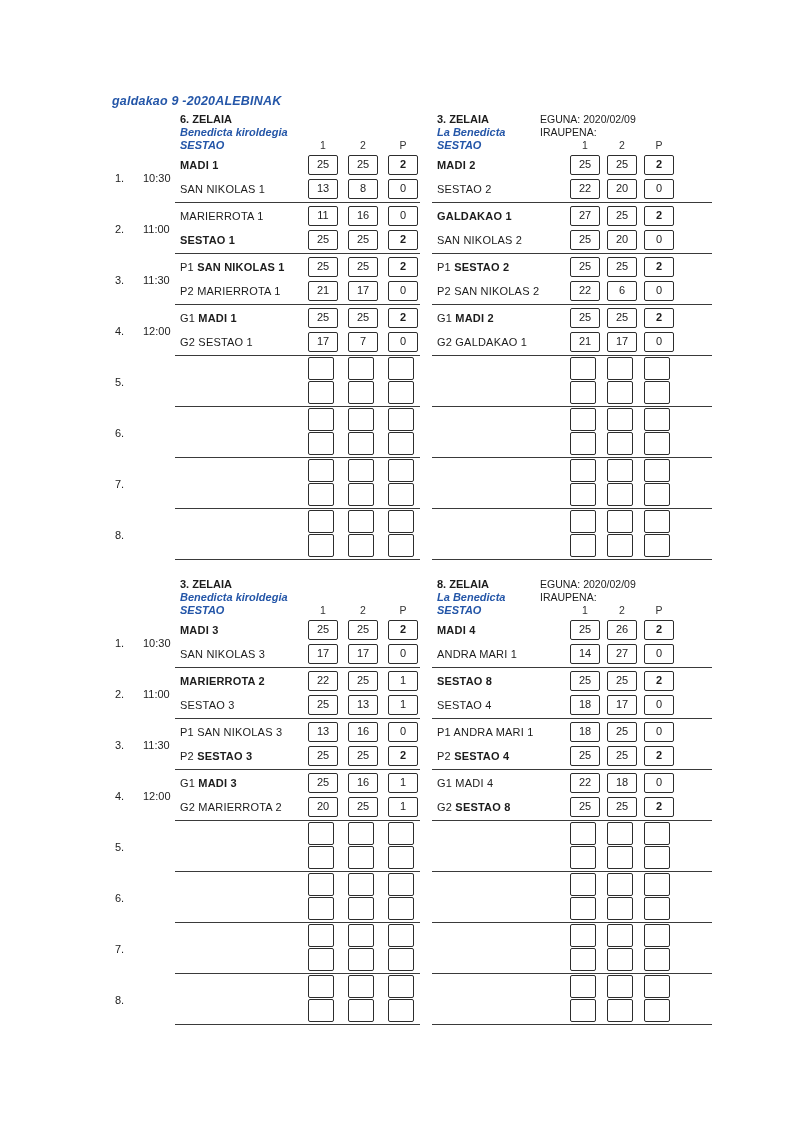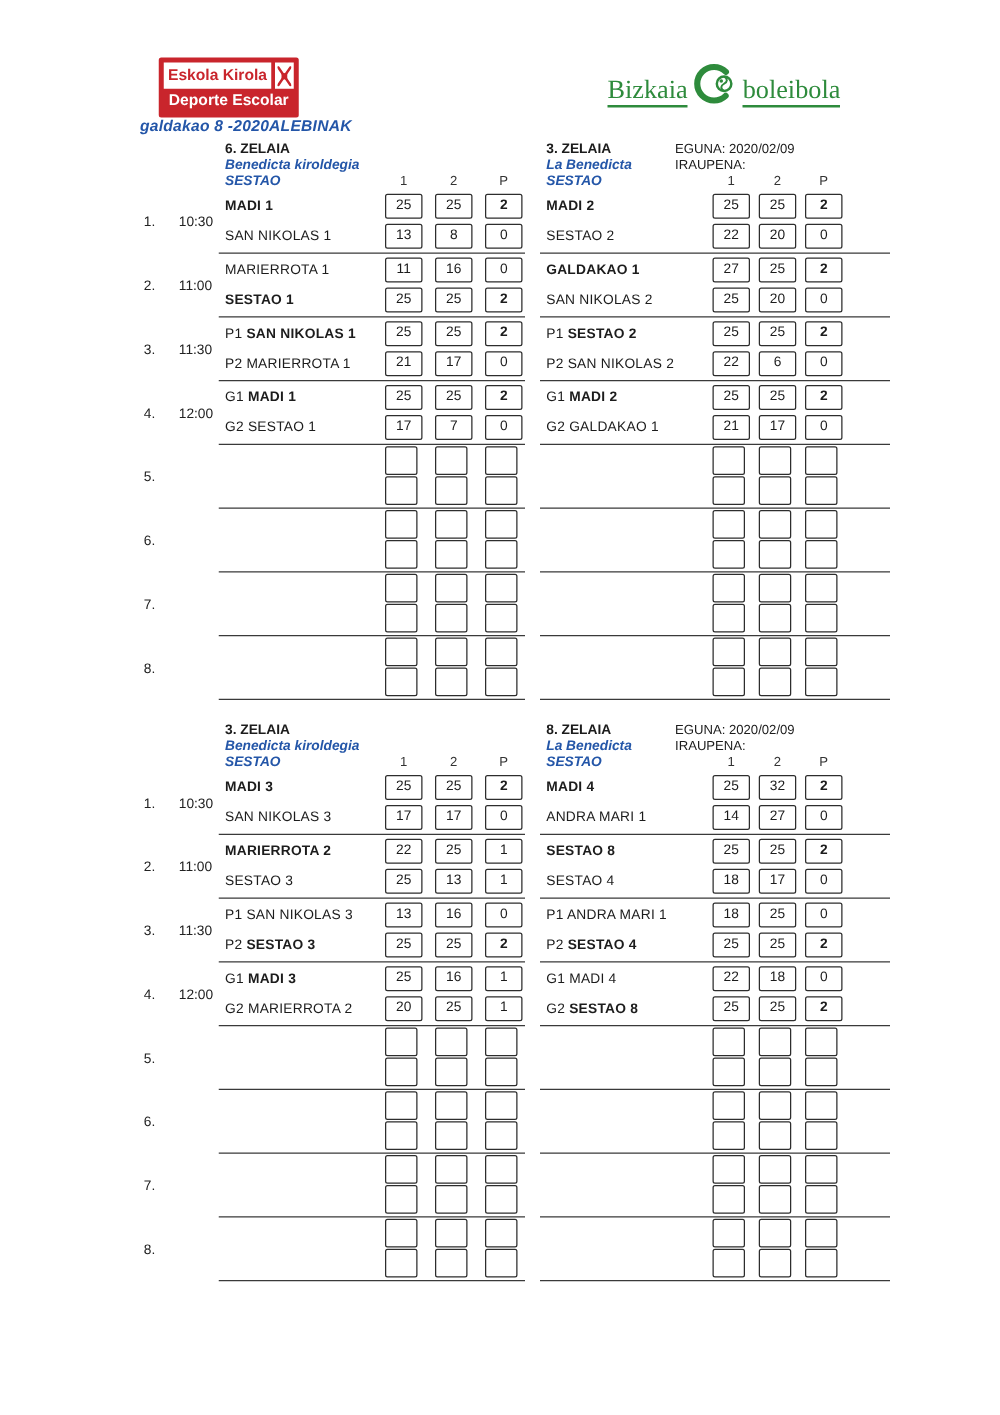--- a/index.html
+++ b/index.html
@@ -49,48 +49,23 @@
   .tprefix{font-weight:normal;}
   .bold{font-weight:bold;}
   .box{position:absolute;top:2px;width:30px;height:20px;box-sizing:border-box;border:1.6px solid #2d2d2d;border-radius:2px;text-align:center;line-height:17px;font-size:11px;background:#fff;color:#1c1c1c;}
   .trow.empty .box{width:26px;height:23px;top:0;line-height:20px;}
 </style>
 </head>
 <body>
 
 <div class="sheet">
 
-  <div class="eskola">
-    <div class="esk-top">
-      <div class="esk-name">Eskola Kirola</div>
-      <div class="esk-flag">
-        <svg width="11" height="16" viewBox="0 0 11 16">
-          <rect x="0" y="0" width="11" height="16" fill="#fff"></rect>
-          <path d="M0 0 L11 16 M11 0 L0 16" stroke="#c9252c" stroke-width="2"></path>
-          <rect x="3.2" y="5.5" width="4.6" height="5" fill="#c9252c"></rect>
-        </svg>
-      </div>
-    </div>
-    <div class="esk-bottom">Deporte Escolar</div>
-  </div>
-
-  <div class="bizkaia">
-    <span class="biz-word">Bizkaia</span>
-    <span class="biz-emblem">
-      <svg width="40" height="34" viewBox="0 0 44 38">
-        <circle cx="20" cy="19" r="15" fill="none" stroke="#2e8b3c" stroke-width="5.5" stroke-dasharray="70 24.2" stroke-dashoffset="-12" stroke-linecap="round"></circle>
-        <circle cx="29" cy="19" r="6.5" fill="none" stroke="#2e8b3c" stroke-width="2.2"></circle>
-        <path d="M29 12.5 q5 3.5 0 6.5 q-5 3 0 6.5" fill="none" stroke="#2e8b3c" stroke-width="1.8"></path>
-        <circle cx="26.5" cy="16.5" r="1.6" fill="#2e8b3c"></circle>
-      </svg>
-    </span>
-    <span class="biz-word">boleibola</span>
-  </div>
-
-  <div class="title">galdakao 8 -2020ALEBINAK</div>
+
+
+  <div class="title">galdakao 9 -2020ALEBINAK</div>
 
   <div id="halves">
       <div class="half" style="top: 113px;">
         <div class="hrow">
           <div class="hspacer"></div>
           <div class="thead">
             <div class="ht">6. ZELAIA</div>
             <div class="hvenue">Benedicta kiroldegia</div>
             <div class="hclub">SESTAO</div>
             <div class="hcol" style="left: 133px;">1</div>
@@ -414,21 +389,21 @@
               <span class="box" style="left: 133px;">17</span>
               <span class="box" style="left: 173px;">17</span>
               <span class="box" style="left: 213px;">0</span>
             </div>
           </div>
           <div class="cgap"></div>
           <div class="trow rgt">
             <div class="tline">
               <span class="tname bold"><span>MADI 4</span></span>
               <span class="box" style="left: 138px;">25</span>
-              <span class="box" style="left: 175px;">32</span>
+              <span class="box" style="left: 175px;">26</span>
               <span class="box bold" style="left: 212px;">2</span>
             </div>
             <div class="tline">
               <span class="tname"><span>ANDRA MARI 1</span></span>
               <span class="box" style="left: 138px;">14</span>
               <span class="box" style="left: 175px;">27</span>
               <span class="box" style="left: 212px;">0</span>
             </div>
           </div>
         </div>

